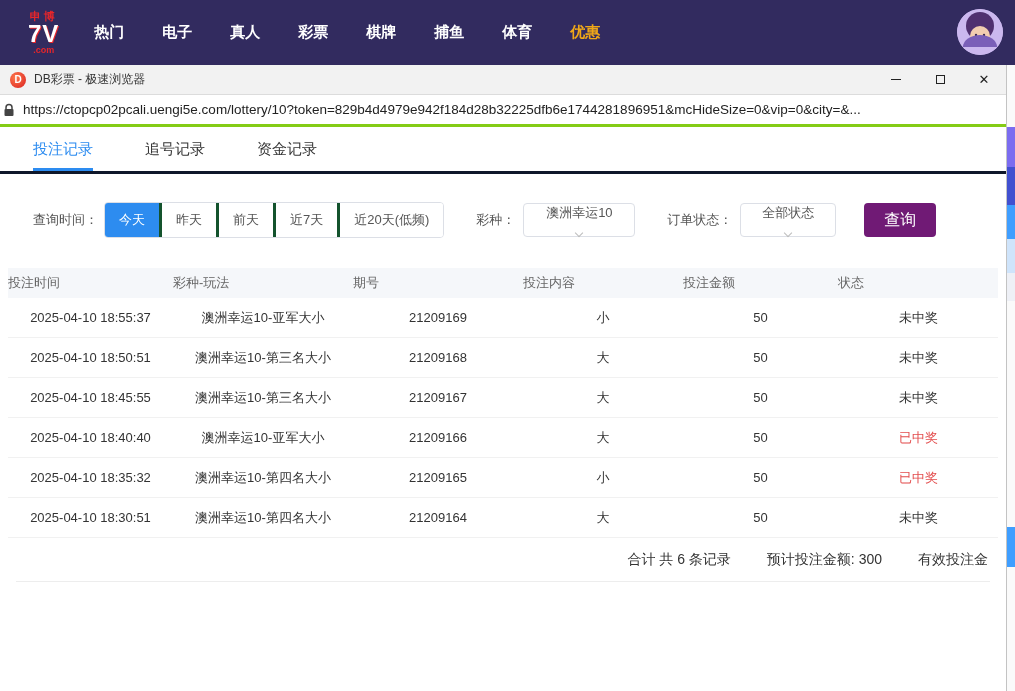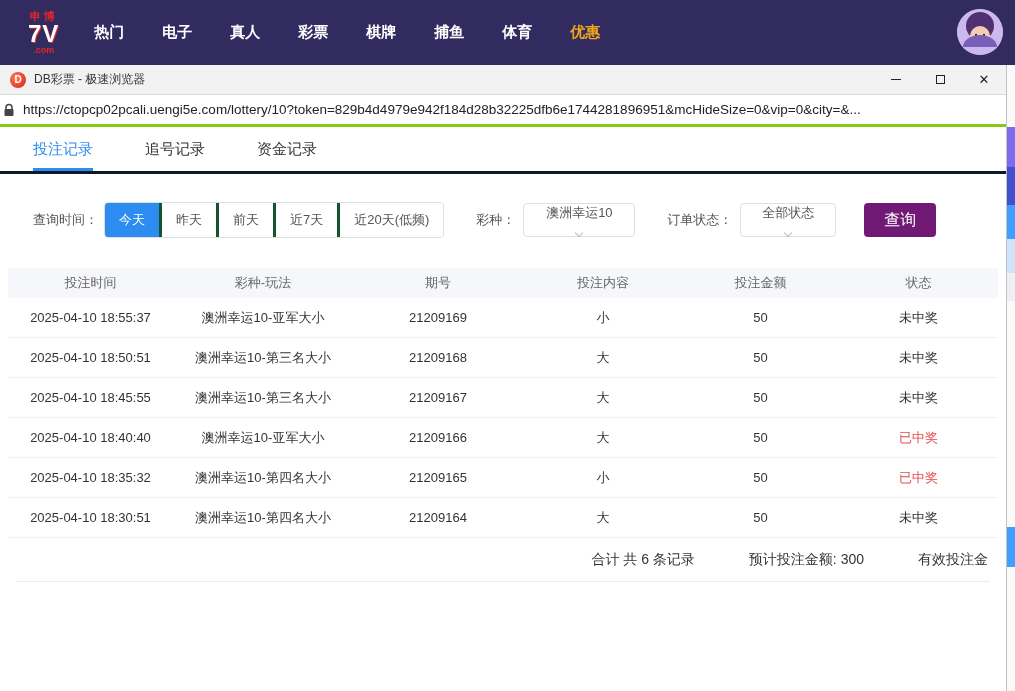--- a/index.html
+++ b/index.html
@@ -80,27 +80,27 @@
     transform:rotate(45deg); margin-top:-3px; }
   .query-btn { margin-left:28px; width:72px; height:34px; background:#701a75;
     color:#fff; border:none; border-radius:4px; font-size:16px; cursor:pointer;
     display:flex; align-items:center; justify-content:center;
     font-family:inherit; }
 
   .table-wrap { margin:30px 8px 0 8px; }
   .thead, .trow { display:grid;
     grid-template-columns:165px 180px 170px 160px 155px 161px; }
   .thead { height:30px; background:#f5f7fa; align-items:center; }
-  .th { text-align:center; font-size:13px; color:#666; }
+  .th { text-align:left; font-size:13px; color:#666; }
   .trow { height:40px; align-items:center; border-bottom:1px solid #f1f1f1; }
   .td { text-align:center; font-size:13px; color:#333; }
   .td.won { color:#e34d4d; }
 
   .summary { margin:0 8px; height:44px; display:flex; align-items:center;
-    justify-content:flex-end; gap:54px; border-bottom:1px solid #ededed;
+    justify-content:flex-end; gap:36px; border-bottom:1px solid #ededed;
     font-size:14px; color:#333; white-space:nowrap; overflow:hidden;
     padding-right:2px; }
 </style>
 </head>
 <body>
 
 <header class="topbar">
   <div class="logo">
     <span class="logo-cn">申博</span>
     <span class="logo-7v">7V</span>

